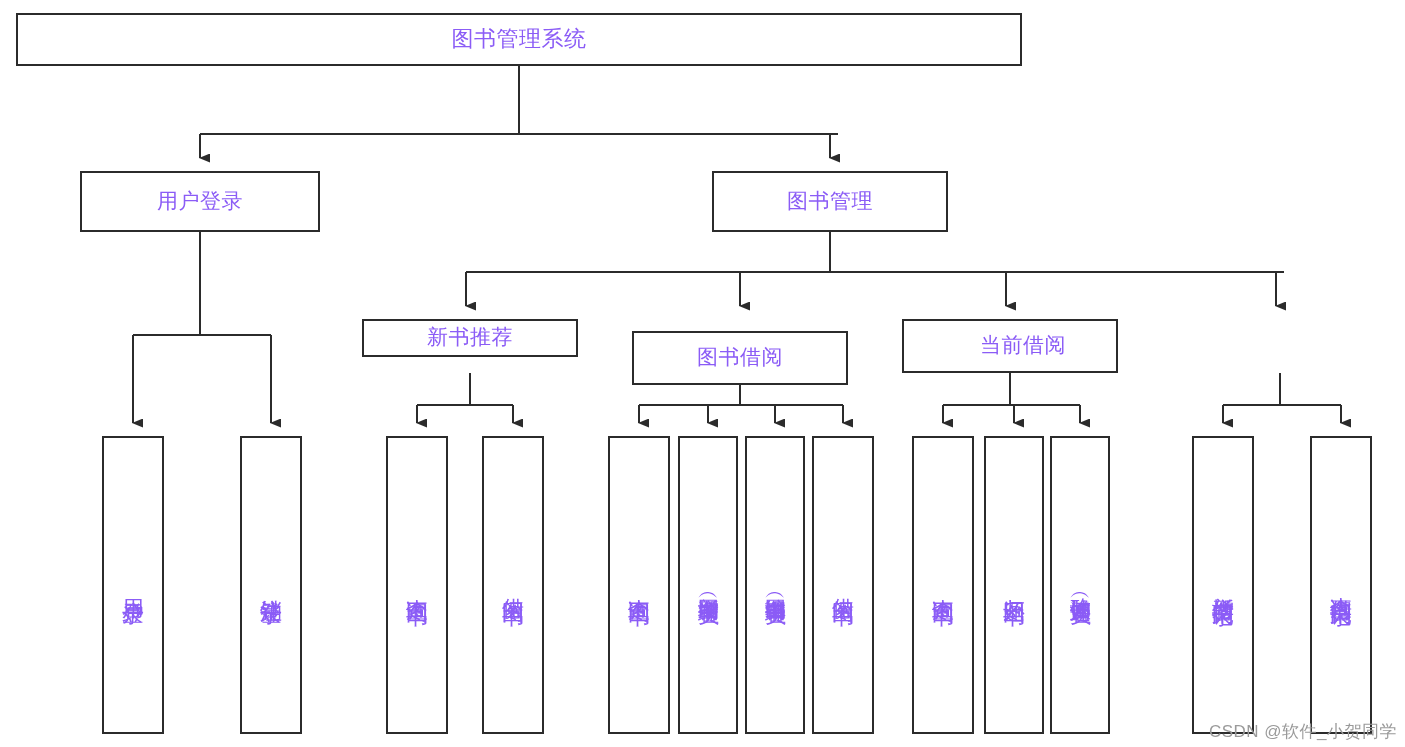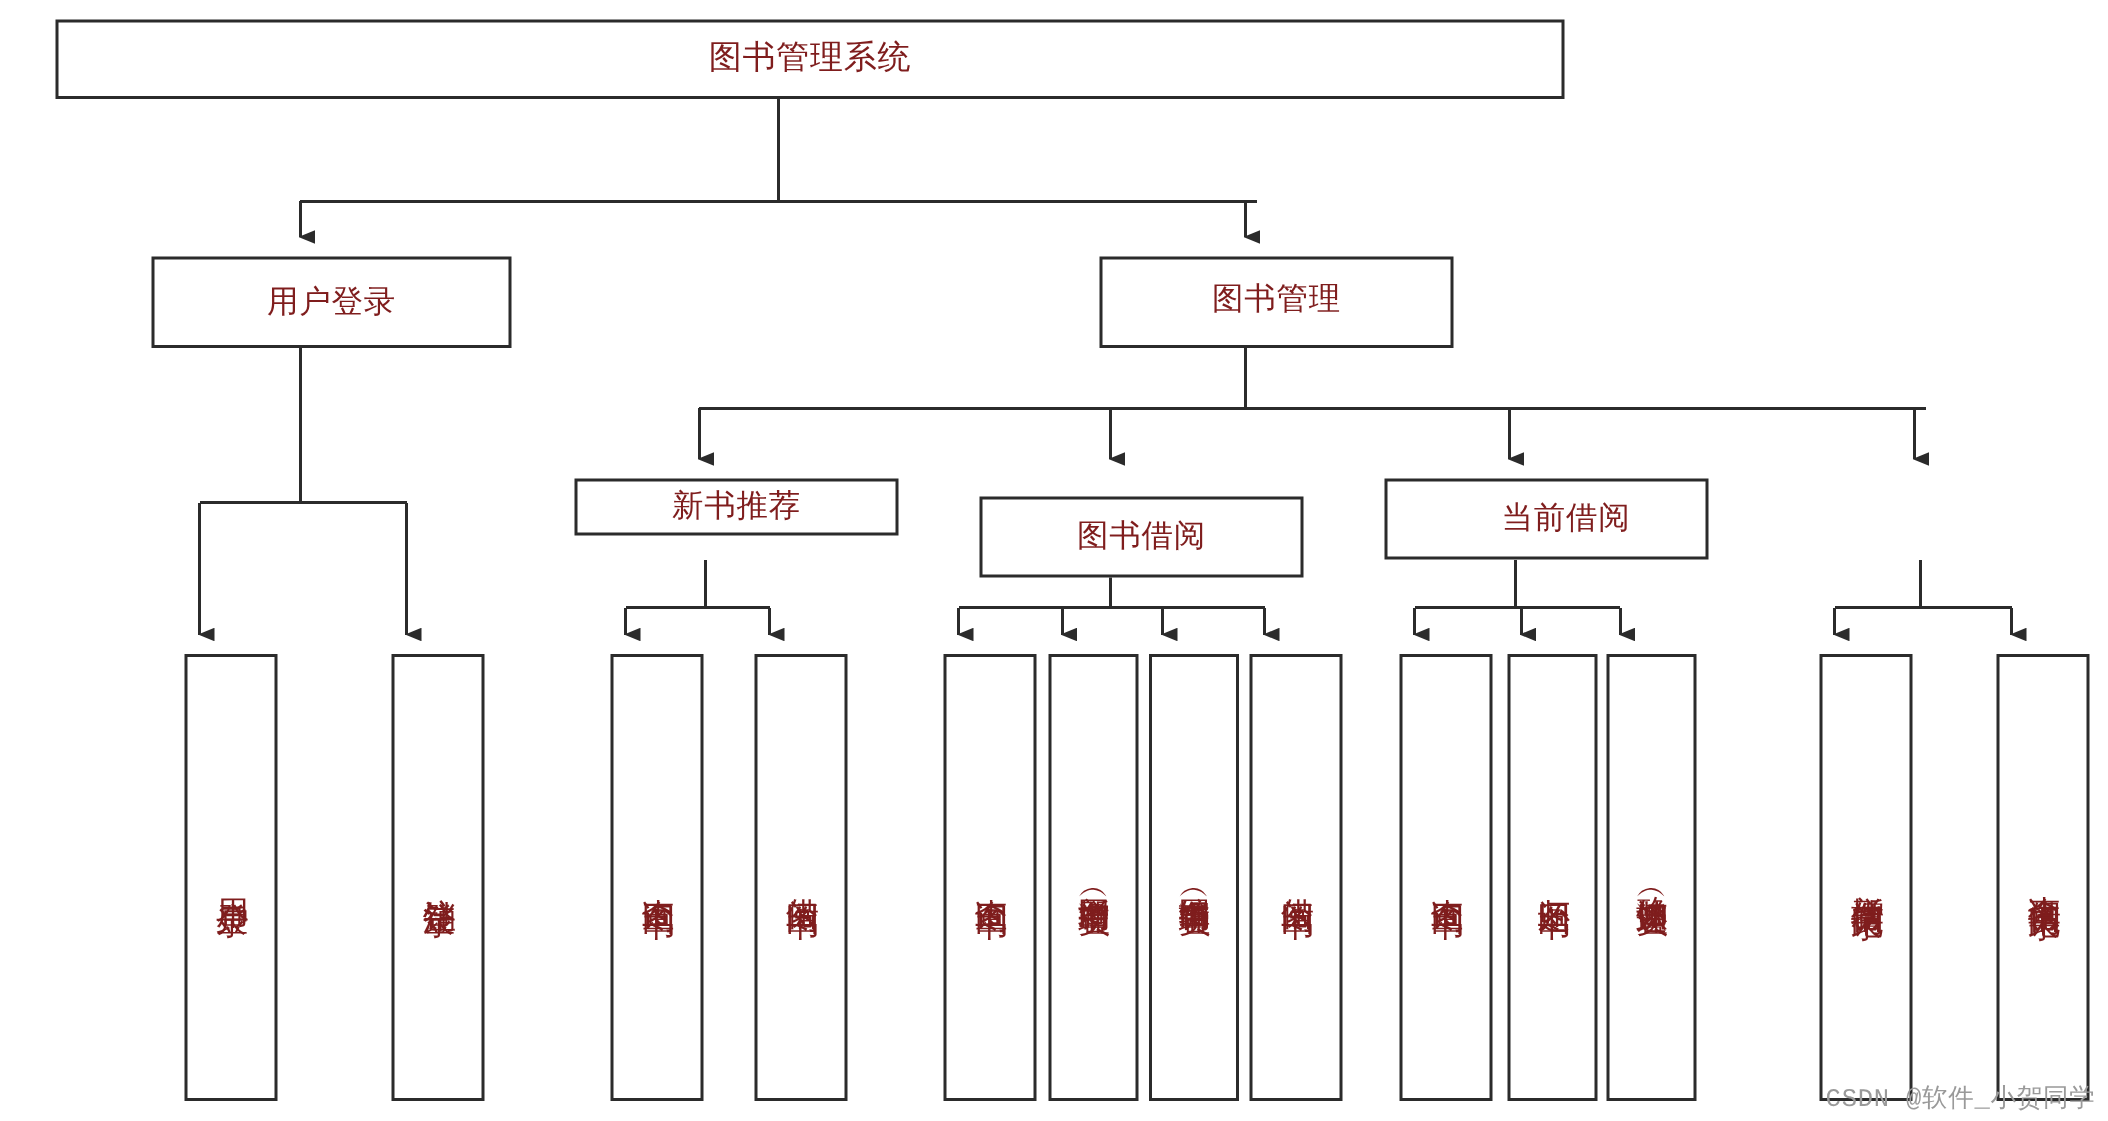--- a/index.html
+++ b/index.html
@@ -21,27 +21,26 @@
     top: 0;
     width: 1405px;
     height: 747px;
     pointer-events: none;
   }
   .node {
     position: absolute;
     box-sizing: border-box;
     border: 2px solid #2b2b2b;
     background: #ffffff;
-    color: #7f1d1d;
+    color: #8b5cf6;
     display: flex;
     align-items: center;
     justify-content: center;
     text-align: left;
     z-index: 2;
-    margin-left: 21px;
   }
   .node .lbl {
     display: block;
     letter-spacing: 0.5px;
   }
   
   .node.horiz .lbl {
     font-size: 21px;
     line-height: 1.1;
     white-space: nowrap;
@@ -69,21 +68,21 @@
   }
   .watermark {
     position: absolute;
     right: 8px;
     bottom: 4px;
     font-size: 17px;
     color: #9a9a9a;
     letter-spacing: 0.5px;
     z-index: 3;
     white-space: nowrap;
-    font-family: Liberation Mono, monospace;
+    font-family: Liberation Sans, sans-serif;
   }
 </style>
 </head>
 <body>
 
 <div id="canvas">
 
   <svg id="edges" viewBox="0 0 1405 747" width="1405" height="747" xmlns="http://www.w3.org/2000/svg">
     <defs>
       <marker id="arrowhead" markerWidth="9" markerHeight="11" refX="4.5" refY="10" orient="auto" markerUnits="userSpaceOnUse">
@@ -134,21 +133,21 @@
     </g>
   </svg>
 
   <div class="node horiz root" style="left:16px; top:13px; width:1006px; height:53px;">
     <span class="lbl">图书管理系统</span>
   </div>
 
   <div class="node horiz" style="left:80px; top:171px; width:240px; height:61px;">
     <span class="lbl">用户登录</span>
   </div>
-  <div class="node horiz" style="left:712px; top:171px; width:236px; height:61px;font-family:Liberation Mono, monospace;">
+  <div class="node horiz" style="left:712px; top:171px; width:236px; height:61px;">
     <span class="lbl">图书管理</span>
   </div>
 
   <div class="node horiz" style="left:362px; top:319px; width:216px; height:38px;">
     <span class="lbl">新书推荐</span>
   </div>
   <div class="node horiz" style="left:632px; top:331px; width:216px; height:54px;">
     <span class="lbl">图书借阅</span>
   </div>
   <div class="node horiz" style="left:902px; top:319px; width:216px; height:54px;padding-left:26px;">

